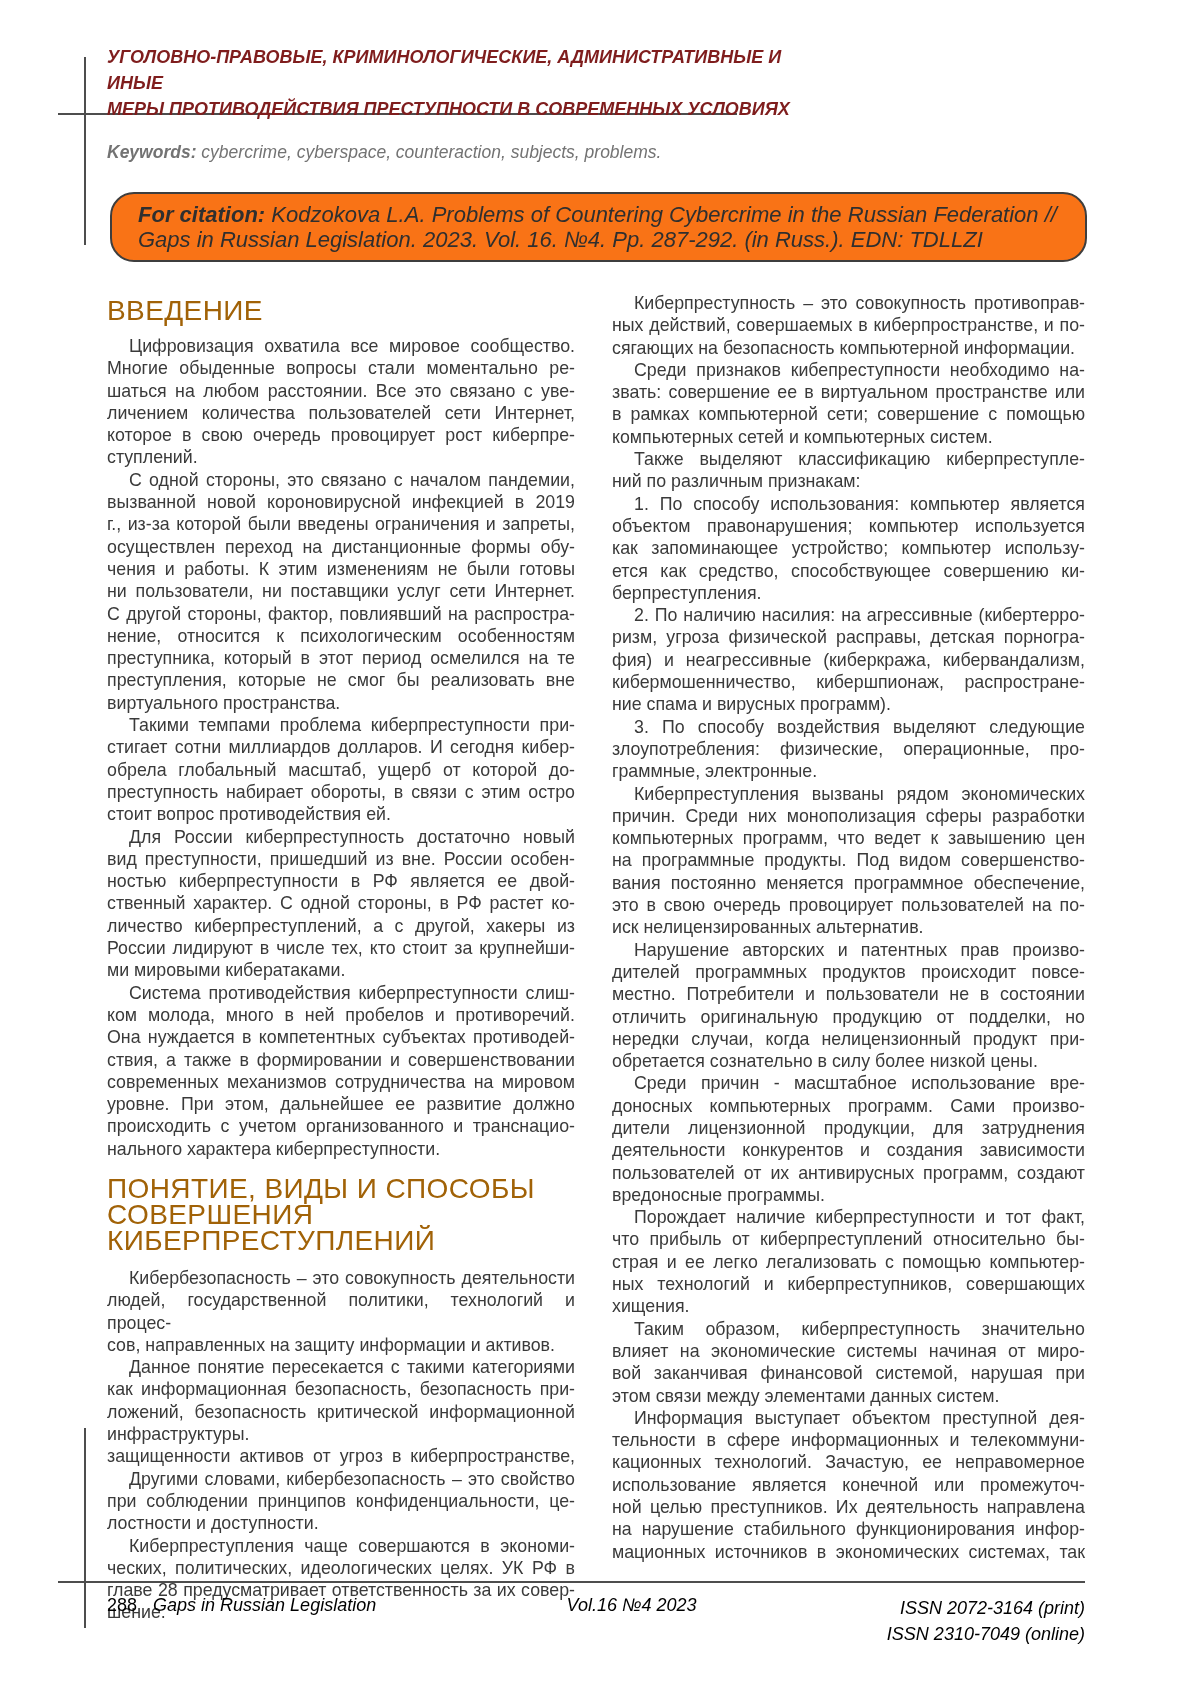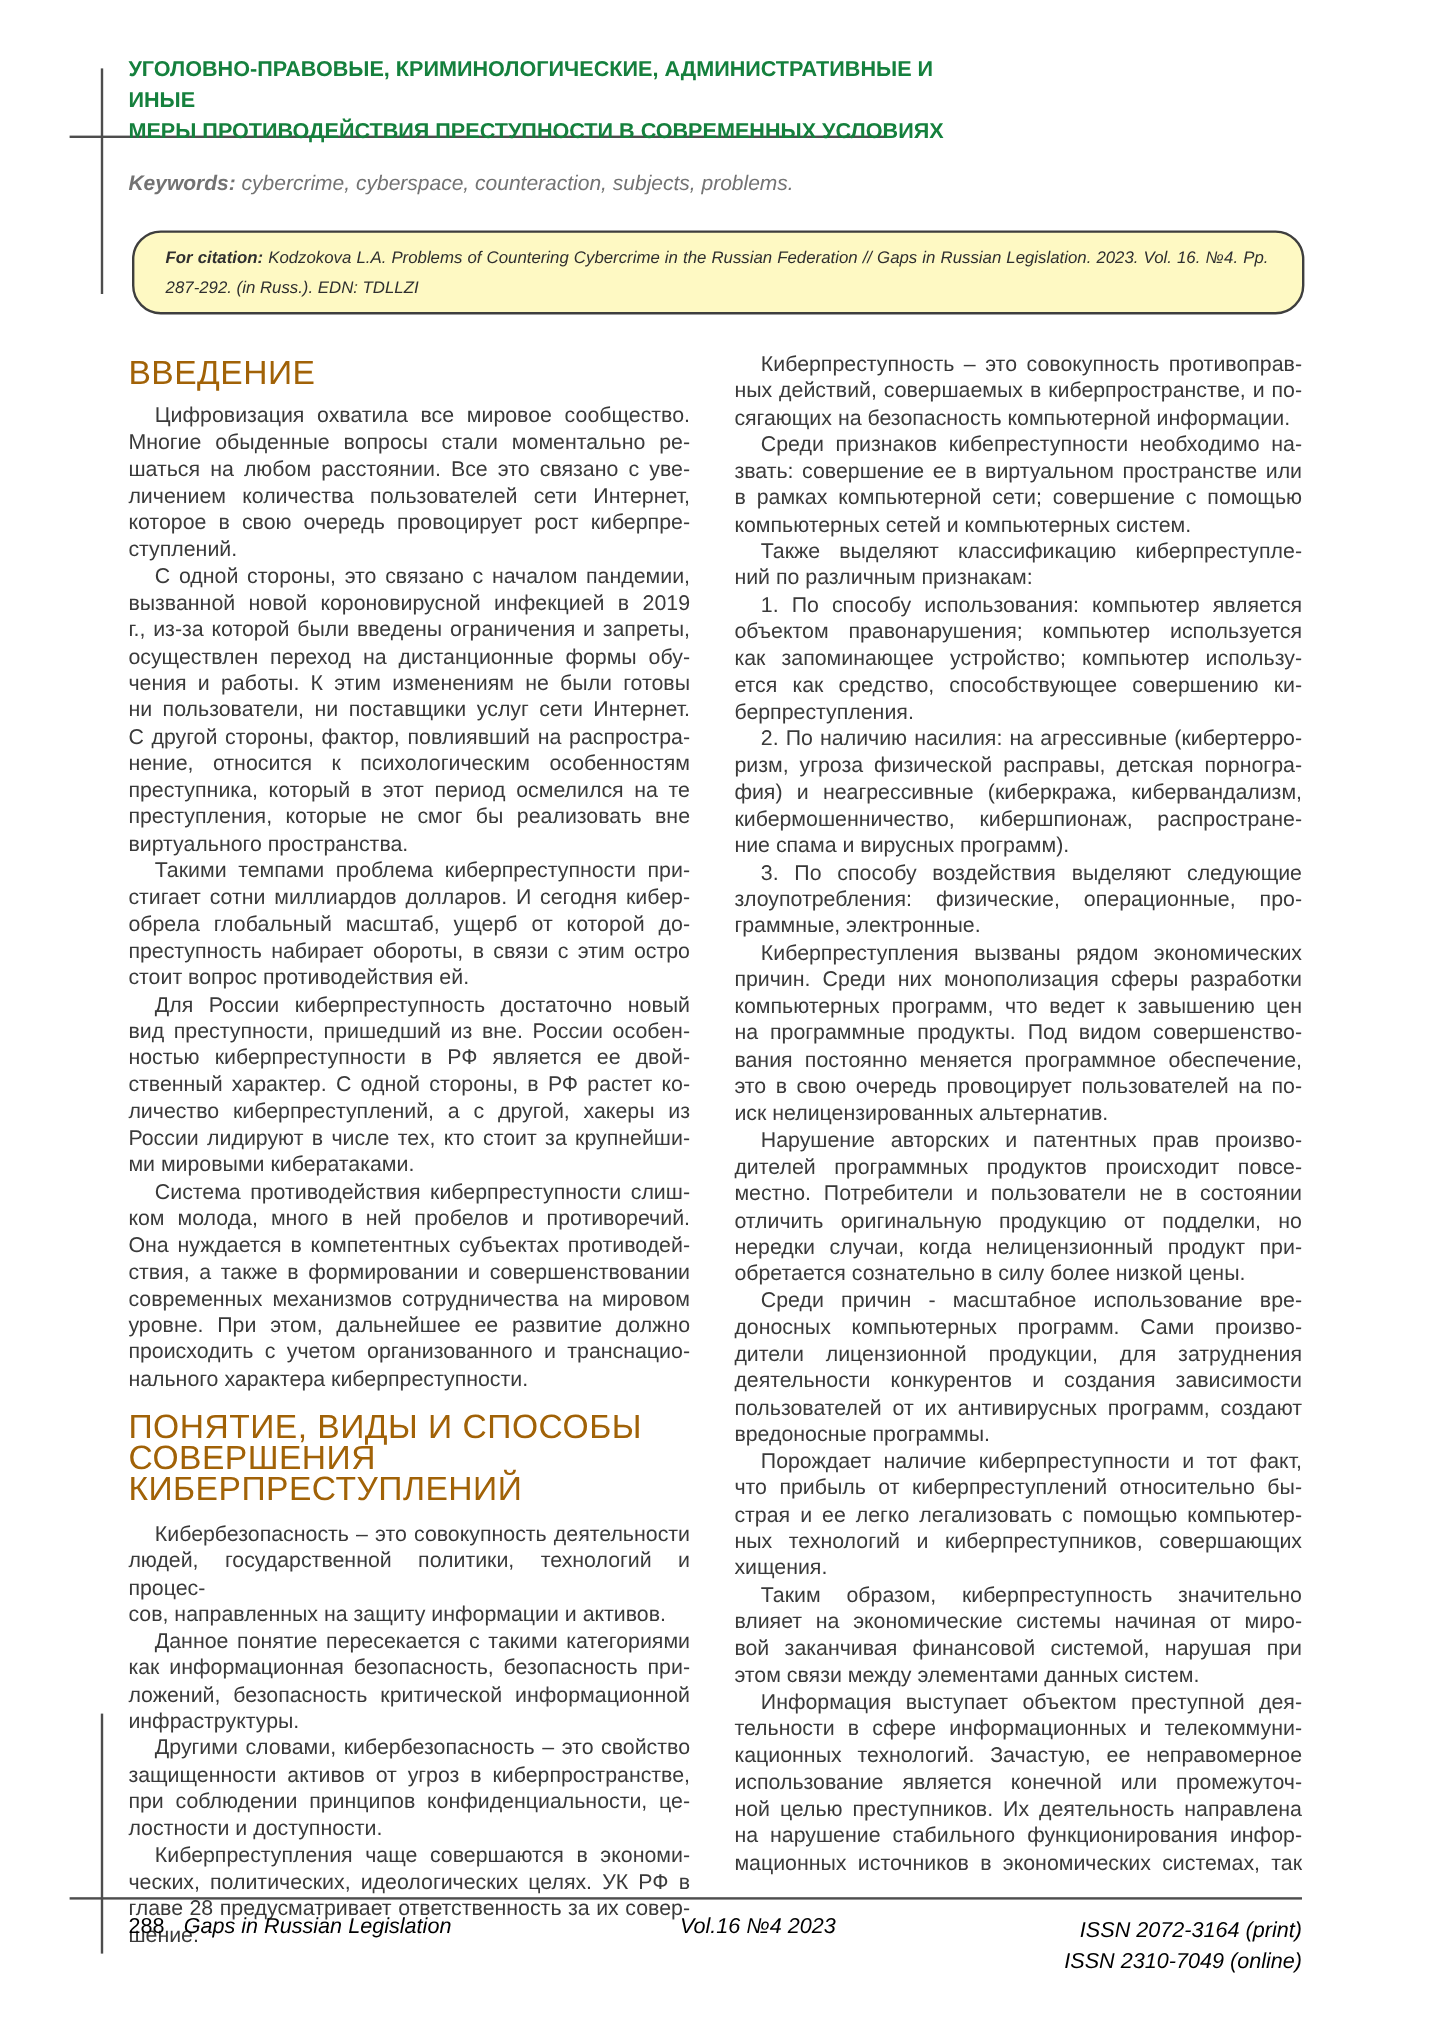--- a/index.html
+++ b/index.html
@@ -14,37 +14,37 @@
   }
   
   .rule { position: absolute; background: #4d4d4d; }
   .rule-v-top { left: 84px; top: 57px; width: 2px; height: 188px; }
   .rule-h-top { left: 58px; top: 113px; width: 679px; height: 2px; }
   .rule-v-bot { left: 84px; top: 1428px; width: 2px; height: 200px; }
   .rule-h-bot { left: 58px; top: 1581px; width: 1027px; height: 2px; }
 
   .running-head {
     position: absolute; left: 107px; top: 44px; width: 690px;
-    font-weight: bold;
-    font-size: 18px; line-height: 26px; color: #15803d;
+    font-style: italic; font-weight: bold;
+    font-size: 18px; line-height: 26px; color: #7f1d1d;
   }
 
   .keywords {
     position: absolute; left: 107px; top: 142px; width: 930px;
     font-style: italic; font-size: 17.5px; color: #737373;
   }
   .keywords b { font-weight: bold; }
 
   .citation-box {
     position: absolute; left: 110px; top: 192px; width: 977px; height: 70px;
     box-sizing: border-box;
     border: 2.5px solid #3e3e3e; border-radius: 24px;
-    background: #fef9c3;
+    background: #f97316;
     padding: 8px 28px 0 26px;
-    font-style: italic; font-size: 14px; line-height: 25px; color: #2f2f2f;
+    font-style: italic; font-size: 22px; line-height: 25px; color: #2f2f2f;
     text-align: justify;
   }
   .citation-box b { font-weight: bold; }
 
   .col { position: absolute; top: 292px; }
   .col-left  { left: 107px; width: 468px; }
   .col-right { left: 612px; width: 473px; }
 
   .col-head {
     font-size: 28px; line-height: 26px; color: #a16207;
@@ -153,22 +153,22 @@
         <div class="line">людей, государственной политики, технологий и процес-</div>
         <div class="line last">сов, направленных на защиту информации и активов.</div>
       </div>
       <div class="para">
         <div class="line first">Данное понятие пересекается с такими категориями</div>
         <div class="line">как информационная безопасность, безопасность при-</div>
         <div class="line">ложений, безопасность критической информационной</div>
         <div class="line last">инфраструктуры.</div>
       </div>
       <div class="para">
+        <div class="line">защищенности активов от угроз в киберпространстве,</div>
         <div class="line first">Другими словами, кибербезопасность – это свойство</div>
-        <div class="line">защищенности активов от угроз в киберпространстве,</div>
         <div class="line">при соблюдении принципов конфиденциальности, це-</div>
         <div class="line last">лостности и доступности.</div>
       </div>
       <div class="para">
         <div class="line first">Киберпреступления чаще совершаются в экономи-</div>
         <div class="line">ческих, политических, идеологических целях. УК РФ в</div>
         <div class="line">главе 28 предусматривает ответственность за их совер-</div>
         <div class="line last">шение.</div>
       </div>
     </div>

